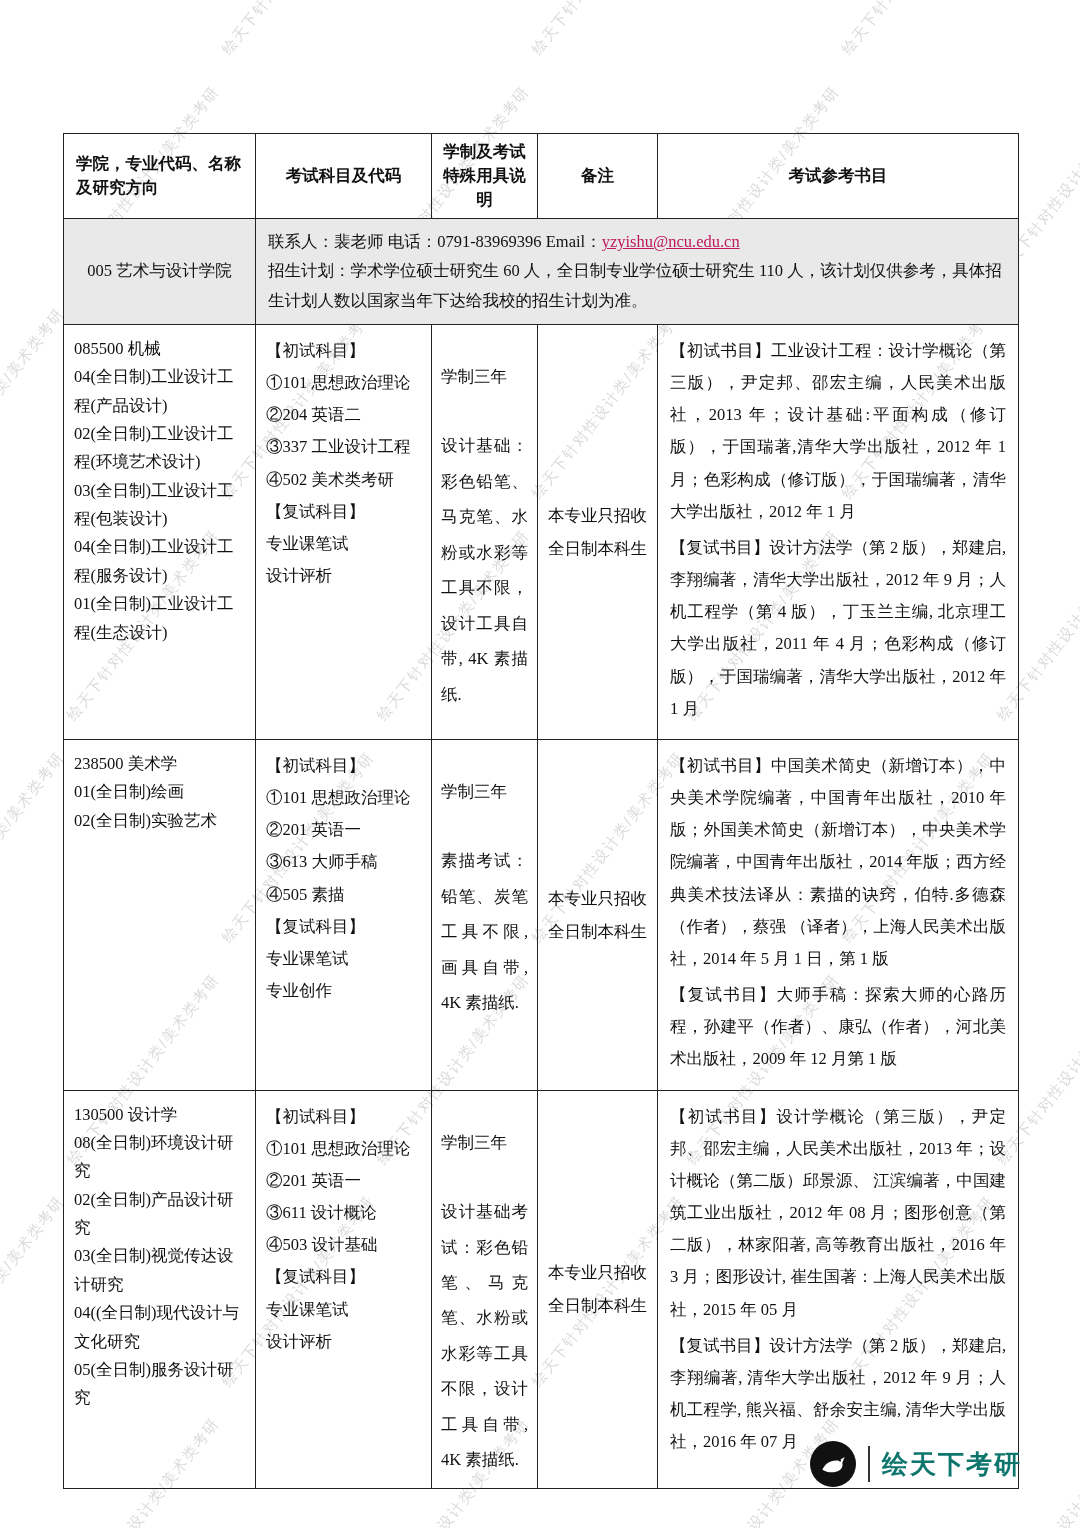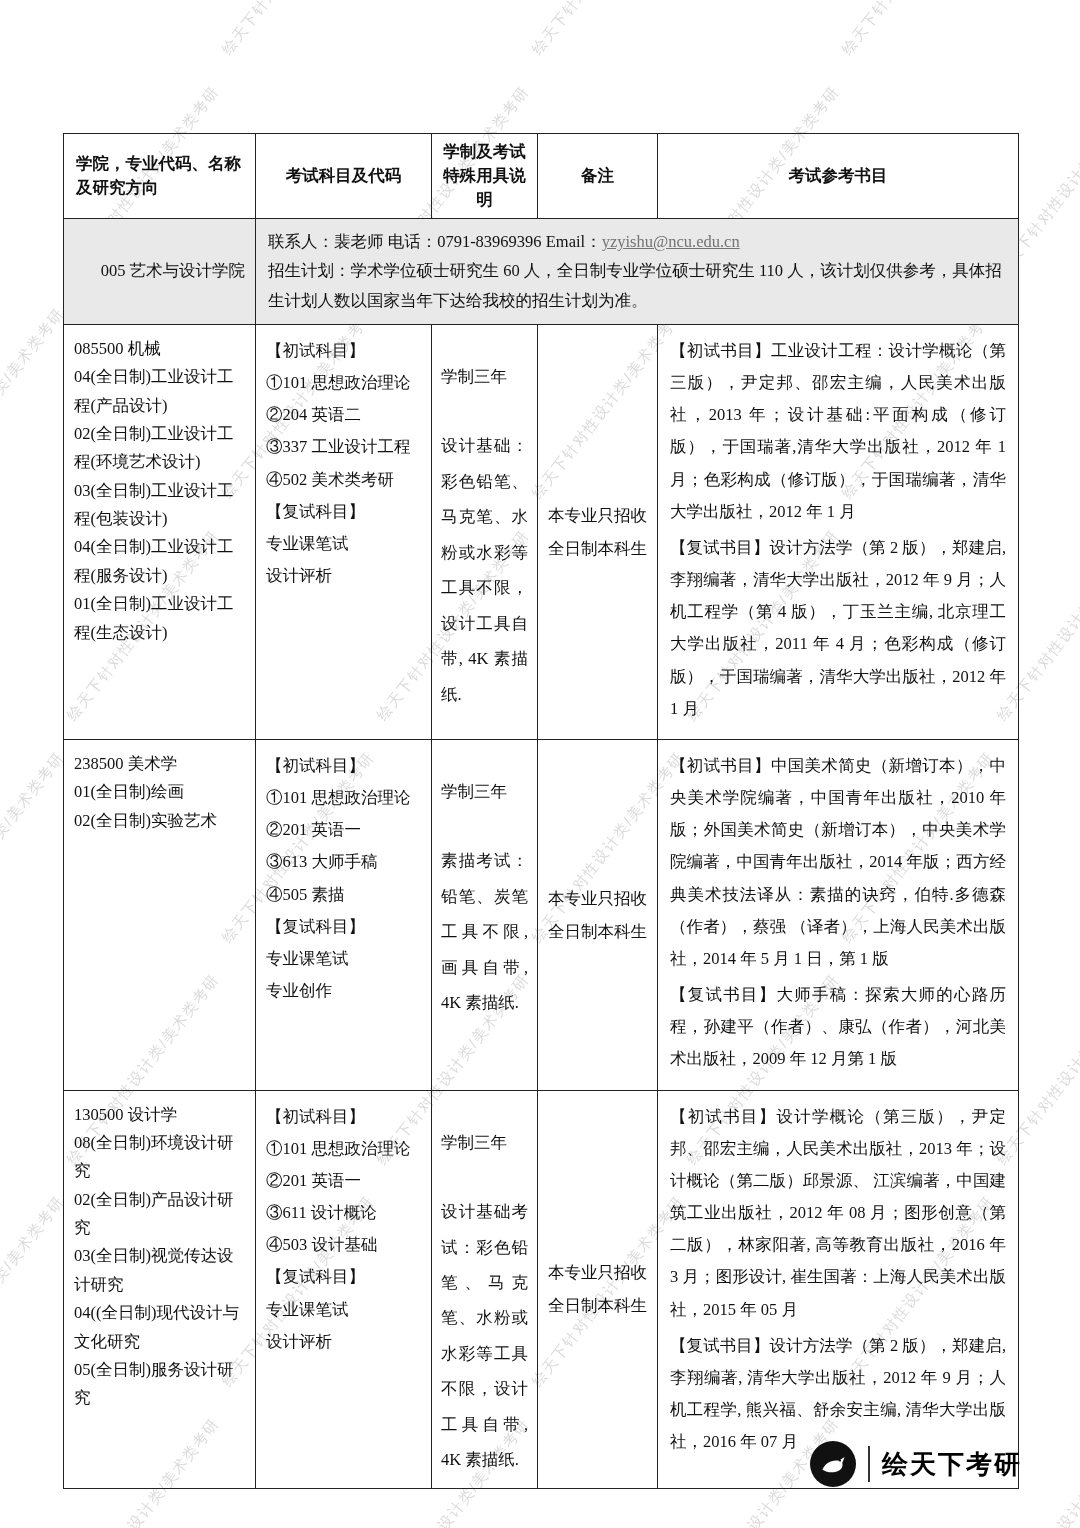--- a/index.html
+++ b/index.html
@@ -25,23 +25,23 @@
   thead th{
     font-weight:bold;vertical-align:middle;text-align:center;
     padding:6px 8px;line-height:1.45;
   }
   thead th.left{text-align:left;padding-left:12px}
   #table-body tr:first-child{height:96px}
   #table-body tr:nth-child(2){height:386px}
   #table-body tr:nth-child(3){height:316px}
   #table-body tr:nth-child(4){height:346px}
   .college-row td{background:#e9e9e9}
-  .college-name{vertical-align:middle;text-align:right}
+  .college-name{vertical-align:middle;text-align:center}
   .contact-cell{padding:8px 12px;line-height:1.8;vertical-align:middle}
-  .email{color:#737373;}
+  .email{color:#be185d;}
   .ln{line-height:1.72}
   .subj-ln{line-height:1.95}
   .bold{font-weight:normal}
   .col-program{padding-top:10px}
   .col-subjects{padding-top:10px}
   .col-duration{padding:34px 9px 10px 9px}
   .dur-par{line-height:2.15;text-align:justify;text-justify:inter-character}
   .dur-blank{height:34px}
   .col-note{vertical-align:middle;text-align:center;padding:6px 8px}
   .note-text{line-height:2.0}
@@ -53,21 +53,21 @@
     position:absolute;top:1441px;right:58px;z-index:2;
     display:flex;align-items:center;gap:12px;
   }
   .logo-circle{
     width:46px;height:46px;border-radius:50%;background:#111;
     display:flex;align-items:center;justify-content:center;flex:0 0 auto;
   }
   .logo-circle svg{width:30px;height:30px;display:block}
   .footer-divider{width:2px;height:36px;background:#333}
   .footer-text{
-    font-size:26px;font-weight:bold;color:#000000;letter-spacing:2px;
+    font-size:26px;font-weight:bold;color:#0f766e;letter-spacing:2px;
     font-family:"Liberation Serif","DejaVu Serif",serif;
   }
 </style>
 </head>
 <body>
 
 <div id="watermark-layer">
     <span class="wm" style="left: -130px; top: -50px;">绘天下针对性设计类/美术类考研</span>
     <span class="wm" style="left: 180px; top: -50px;">绘天下针对性设计类/美术类考研</span>
     <span class="wm" style="left: 490px; top: -50px;">绘天下针对性设计类/美术类考研</span>

